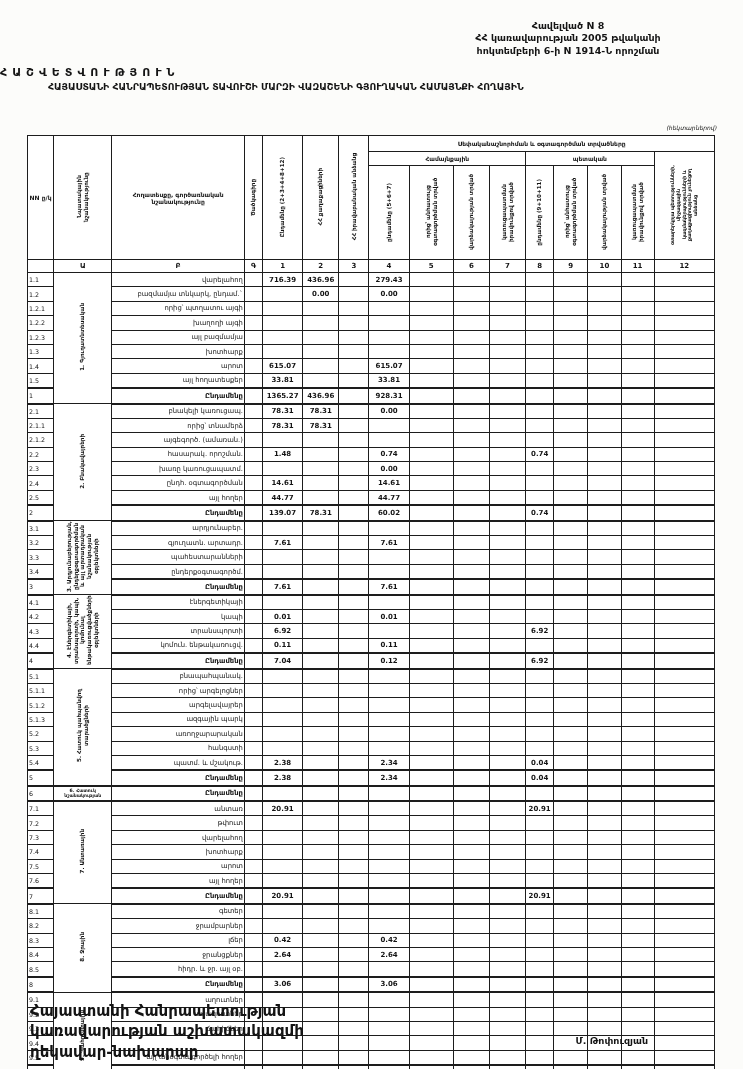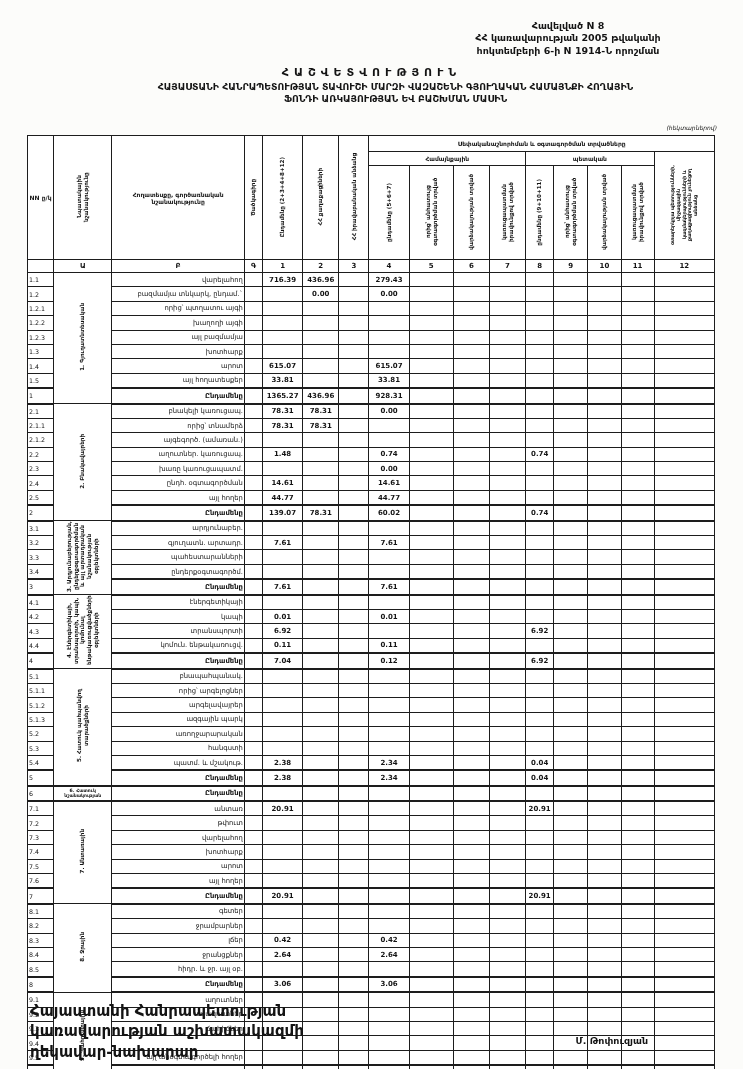--- a/index.html
+++ b/index.html
@@ -1,21 +1,21 @@
 <!DOCTYPE html>
 <html><head>
 <meta charset="utf-8">
 <style>
   html,body{margin:0;padding:0;background:#9a9a9a;}
   .page{position:relative;width:743px;height:1069px;margin:0 auto;background:#fcfcfa;
         font-family:"DejaVu Sans",sans-serif;color:#141414;overflow:hidden;}
   
   .appendix{position:absolute;top:20px;right:20px;width:310px;text-align:center;
             font-weight:bold;font-size:9.5px;line-height:1.3;}
-  .titleblock{position:absolute;top:66px;left:0;width:100%;text-align:center;font-weight:bold;}
+  .titleblock{position:absolute;top:66px;left:0;width:100%;font-weight:bold;}
   .main-title{font-size:11px;letter-spacing:5px;margin-bottom:2px;}
   .sub{font-size:9.3px;line-height:1.25;margin-left:48px;}
   .units-note{position:absolute;top:124px;right:26px;font-size:6px;font-style:italic;}
   
   table.land{position:absolute;top:135px;left:27px;width:688px;border-collapse:collapse;
              table-layout:fixed;background:#fff;}
   table.land th,table.land td{border:1px solid #1d1d1d;padding:0 1px;overflow:hidden;
              vertical-align:middle;}
   thead th{font-weight:bold;font-size:6px;text-align:center;}
   thead tr.hr1{height:16px;} thead tr.hr2{height:14px;} thead tr.hr3{height:62px;}
@@ -47,21 +47,20 @@
 
   <div class="appendix">
     <div>Հավելված N 8</div>
     <div>ՀՀ կառավարության 2005 թվականի</div>
     <div>հոկտեմբերի 6-ի N 1914-Ն որոշման</div>
   </div>
 
   <div class="titleblock">
     <div class="main-title">ՀԱՇՎԵՏՎՈՒԹՅՈՒՆ</div>
     <div class="sub">ՀԱՅԱՍՏԱՆԻ ՀԱՆՐԱՊԵՏՈՒԹՅԱՆ ՏԱՎՈՒՇԻ ՄԱՐԶԻ ՎԱԶԱՇԵՆԻ ԳՅՈՒՂԱԿԱՆ ՀԱՄԱՅՆՔԻ ՀՈՂԱՅԻՆ</div>
-    <div class="sub">ՖՈՆԴԻ ԱՌԿԱՅՈՒԹՅԱՆ ԵՎ ԲԱՇԽՄԱՆ ՄԱՍԻՆ</div>
   </div>
 
   <div class="units-note">(հեկտարներով)</div>
 
   <table class="land">
     <colgroup>
       <col style="width:26px">
         <col style="width:58px">
         <col style="width:132px">
         <col style="width:18px">
@@ -325,21 +324,21 @@
           <td class="val"></td>
           <td class="val"></td>
           <td class="val"></td>
           <td class="val"></td>
           <td class="val"></td>
           <td class="val"></td>
           <td class="val"></td>
         </tr>
         <tr>
           <td class="rowcode">2.2</td>
-          <td class="name">աղուտներ. կառուցապ.</td>
+          <td class="name">հասարակ. որոշման.</td>
           <td class="codecell"></td>
           <td class="val">1.48</td>
           <td class="val"></td>
           <td class="val"></td>
           <td class="val">0.74</td>
           <td class="val"></td>
           <td class="val"></td>
           <td class="val"></td>
           <td class="val">0.74</td>
           <td class="val"></td>

